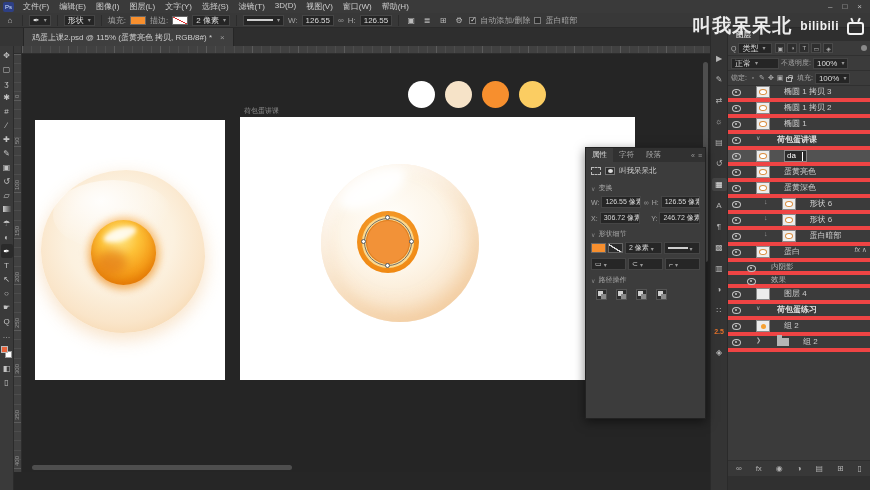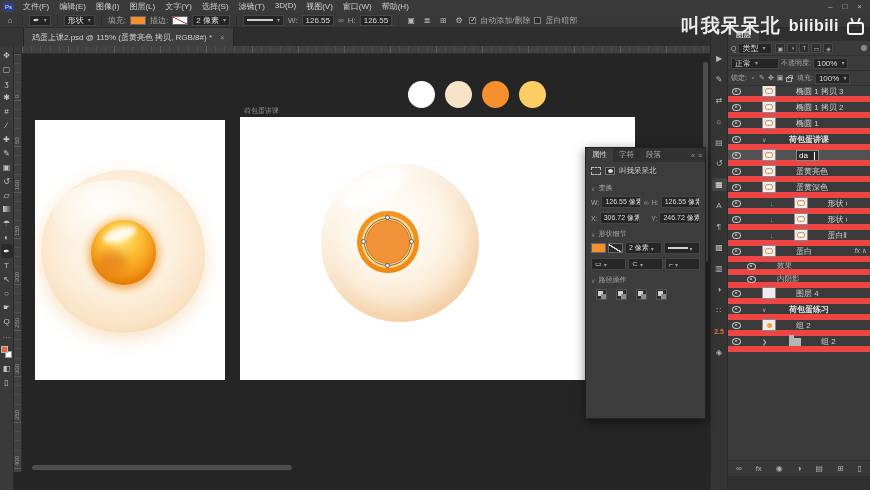--- a/index.html
+++ b/index.html
@@ -101,21 +101,21 @@
 .lsearch{color:#aaa;font-size:7px;}
 #lfiltericons{display:flex;gap:2px;margin-left:1px;}
 .ficon{width:10px;height:10px;background:#2e2e2e;border:1px solid #4a4a4a;color:#b5b5b5;font-size:6px;display:flex;align-items:center;justify-content:center;}
 .fdot{width:6px;height:6px;border-radius:50%;background:#8a8a8a;margin-left:auto;}
 #lblend{height:15px;display:flex;align-items:center;gap:2px;padding:0 3px;border-bottom:1px solid #303030;}
 #llock{height:15px;display:flex;align-items:center;gap:2px;padding:0 3px;border-bottom:1px solid #303030;color:#a8a8a8;}
 .lockico{font-size:7px;color:#b0b0b0;width:8px;text-align:center;}
 .lock-pad{width:6px;height:5px;border:1px solid #b0b0b0;position:relative;margin-top:2px;}
 .lock-pad::before{content:"";position:absolute;left:1px;top:-3px;width:3px;height:3px;border:1px solid #b0b0b0;border-bottom:none;border-radius:2px 2px 0 0;}
 #lrows{flex:1;overflow:hidden;}
-.lrow{height:16px;display:flex;align-items:center;gap:20px;padding:0 3px;border-bottom:6px solid #ef4444;position:relative;}
+.lrow{height:16px;display:flex;gap:14px;padding:0 3px;border-bottom:4px solid #ef4444;position:relative;}
 .eye{width:11px;height:12px;position:relative;flex:none;}
 .eye::before{content:"";position:absolute;left:1px;top:3px;width:7px;height:5px;border:1px solid #c6c6c6;border-radius:50%;}
 .eye::after{content:"";position:absolute;left:4px;top:5px;width:2px;height:2px;background:#c6c6c6;border-radius:50%;}
 .ltoggle{display:none;font-size:6px;color:#b5b5b5;width:7px;flex:none;}
 .lrow[data-kind="group"] .ltoggle,.lrow[data-kind="folder"] .ltoggle{display:inline;}
 .clip{display:none;font-size:7px;color:#9a9a9a;flex:none;}
 .lrow[data-kind="clip"] .clip{display:inline;margin-left:8px;}
 .thumb{width:14px;height:12px;background:#ececec;border:1px solid #8a8a8a;flex:none;position:relative;}
 .lrow[data-kind="shape"] .thumb::after,.lrow[data-kind="clip"] .thumb::after,.lrow[data-kind="edit"] .thumb::after{content:"";position:absolute;left:2px;top:2px;right:2px;bottom:2px;border:1px solid #d98a3a;border-radius:50%;background:#fff;}
 .lrow[data-kind="pixelegg"] .thumb::after{content:"";position:absolute;left:4px;top:3px;width:5px;height:5px;border-radius:50%;background:#f5a133;}
@@ -131,21 +131,21 @@
 .lfx{margin-left:auto;font-size:7px;color:#bbb;font-style:italic;flex:none;}
 #lbottom{height:16px;border-top:1px solid #2f2f2f;display:flex;align-items:center;justify-content:space-between;padding:0 8px;background:#383838;}
 .lbtn{font-size:8px;color:#b0b0b0;}
 #lfooter{height:14px;background:#303030;}
 
 #status{position:absolute;left:0;top:472px;width:710px;height:18px;background:#383838;border-top:1px solid #2b2b2b;display:flex;align-items:center;gap:6px;padding:0 4px 0 18px;font-size:8px;z-index:7;}
 #status .info{color:#bdbdbd;}
 
 #watermark{position:absolute;right:6px;top:13px;display:flex;align-items:center;gap:8px;z-index:40;}
 #wm-name{font-size:19px;font-weight:bold;color:#ececec;letter-spacing:1px;}
-#wm-brand{font-size:16px;font-weight:bold;color:#f2f2f2;letter-spacing:0.5px;}
+#wm-brand{font-size:12px;font-weight:bold;color:#f2f2f2;letter-spacing:0.5px;}
 #wm-tv{position:relative;width:17px;height:13px;border:2px solid #f2f2f2;border-radius:3px;margin-top:4px;}
 #wm-tv::before{content:"";position:absolute;left:2px;top:-6px;width:2px;height:4px;background:#f2f2f2;transform:rotate(-25deg);}
 #wm-tv::after{content:"";position:absolute;right:2px;top:-6px;width:2px;height:4px;background:#f2f2f2;transform:rotate(25deg);}
 </style>
 </head>
 <body>
 
 <div id="app" data-name="photoshop-window">
 
   <div id="menubar" data-name="menu-bar">
@@ -519,28 +519,28 @@
         <span class="eye" data-name="visibility-eye-icon"></span>
 
         <span class="thumb" data-name="layer-thumbnail"></span>
         <span class="lname" data-name="layer-name">蛋白</span>
         <span class="lfx" data-name="layer-fx-badge">fx ∧</span>
       </div>
 
       <div class="lrow" data-name="layer-row" data-kind="sub">
         <span class="eye" data-name="visibility-eye-icon"></span>
 
+        <span class="lname" data-name="layer-name">内阴影</span>
+        <span class="lfx" data-name="layer-fx-badge"></span>
+      </div>
+
+      <div class="lrow" data-name="layer-row" data-kind="sub">
+        <span class="eye" data-name="visibility-eye-icon"></span>
+
         <span class="lname" data-name="layer-name">效果</span>
-        <span class="lfx" data-name="layer-fx-badge"></span>
-      </div>
-
-      <div class="lrow" data-name="layer-row" data-kind="sub">
-        <span class="eye" data-name="visibility-eye-icon"></span>
-
-        <span class="lname" data-name="layer-name">内阴影</span>
         <span class="lfx" data-name="layer-fx-badge"></span>
       </div>
 
       <div class="lrow" data-name="layer-row" data-kind="pixel">
         <span class="eye" data-name="visibility-eye-icon"></span>
 
         <span class="thumb" data-name="layer-thumbnail"></span>
         <span class="lname" data-name="layer-name">图层 4</span>
         <span class="lfx" data-name="layer-fx-badge"></span>
       </div>

